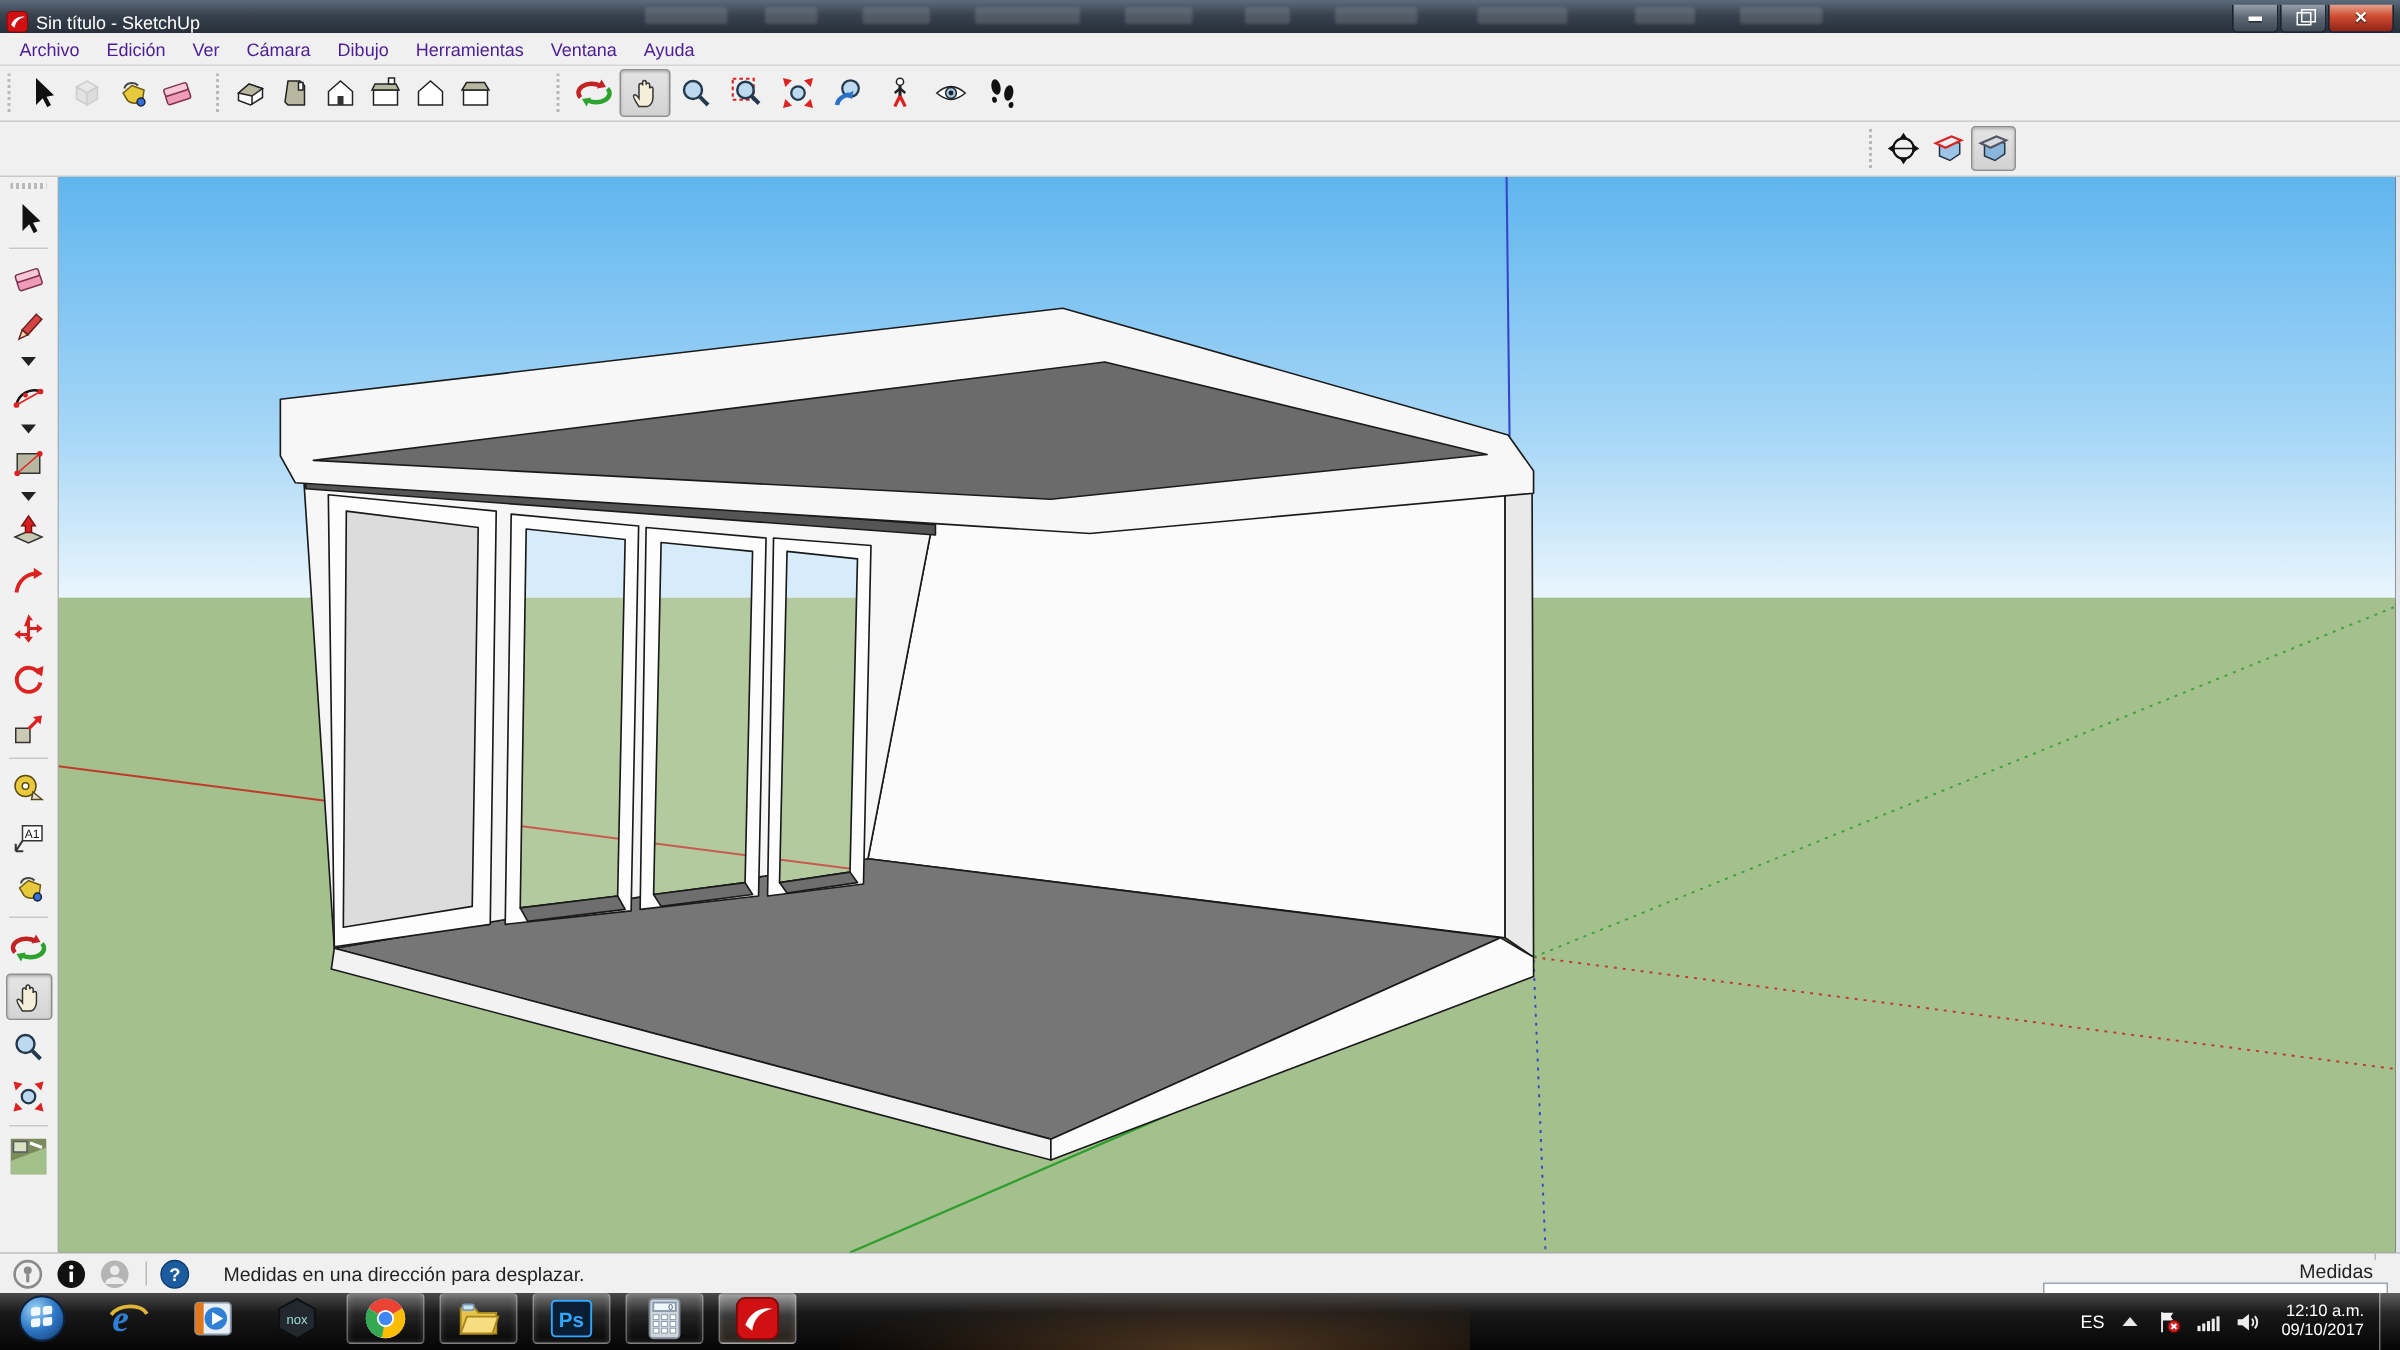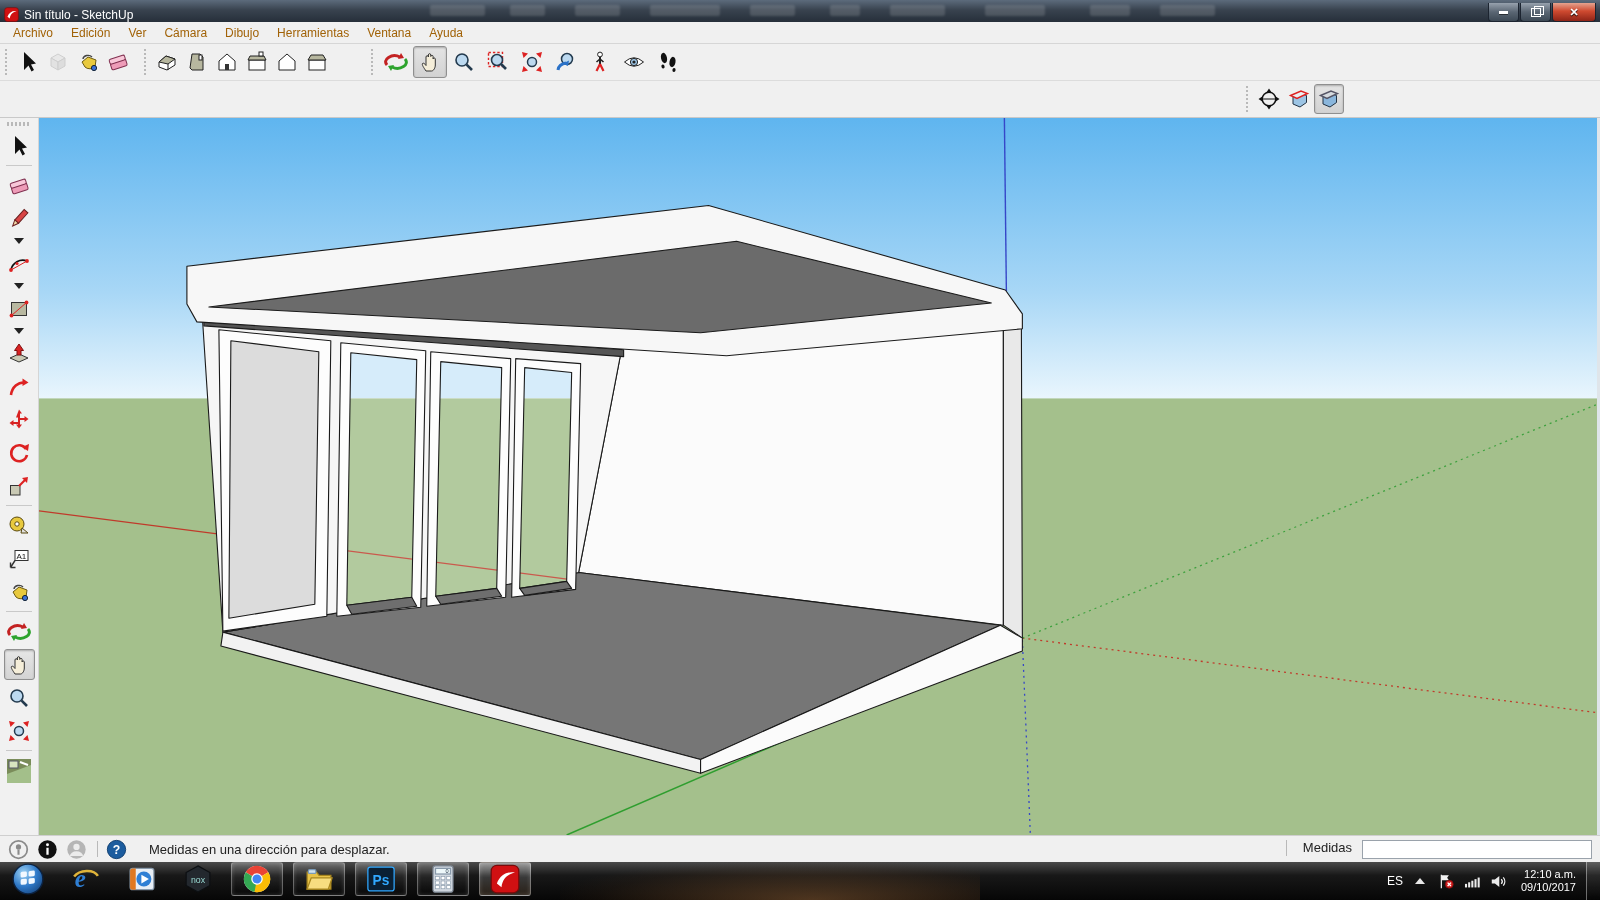--- a/index.html
+++ b/index.html
@@ -17,21 +17,21 @@
     border-radius:0 0 4px 4px;display:flex;align-items:center;justify-content:center;
     background:linear-gradient(#97a1ad,#5a6673 50%,#3d4955);margin-left:1px;cursor:default;}
   .win-btn.close{background:linear-gradient(#e5a38f,#cf4a30 45%,#8e2417);width:42px;}
   .glyph-min{width:9px;height:3px;background:#fff;box-shadow:0 1px 0 rgba(0,0,0,.5);}
   .glyph-restore{width:8px;height:7px;border:1px solid #fff;position:relative;background:transparent;}
   .glyph-restore:before{content:"";position:absolute;left:2px;top:-3px;width:8px;height:7px;border:1px solid #fff;}
   .glyph-close{color:#fff;font-size:11px;font-weight:bold;text-shadow:0 1px 1px #000;line-height:1;}
 
   
   .menubar{height:21px;background:#f0f0f0;border-bottom:1px solid #d6d6d6;
-    display:flex;align-items:center;font-size:12px;color:#a16207;padding-left:4px;}
+    display:flex;align-items:center;font-size:12px;color:#4c1d95;padding-left:4px;}
   .menu-item{padding:2px 9px;cursor:default;}
 
   
   .toolbar1{height:36px;background:#f0f0f0;border-bottom:1px solid #dcdcdc;
     display:flex;align-items:center;}
   .toolbar2{height:36px;background:#f0f0f0;border-bottom:1px solid #c9c9c9;
     display:flex;align-items:center;justify-content:flex-end;}
   .tgroup{display:flex;align-items:center;height:34px;padding:0 6px 0 2px;}
   .thandle{width:5px;height:26px;margin:0 4px 0 2px;
     background:repeating-linear-gradient(#b9b9b9 0 2px,transparent 2px 4px);
@@ -61,21 +61,21 @@
     border-top:6px solid #222;margin:3px 0;flex:0 0 auto;cursor:default;}
   .viewport{flex:1;position:relative;border-right:3px solid #dfe5ea;}
   .viewport svg{position:absolute;inset:0;width:100%;height:100%;display:block;}
 
   
   .statusbar{height:26px;background:#f0f0f0;border-top:1px solid #cfcfcf;
     display:flex;align-items:center;font-size:13px;color:#222;padding:0 8px;}
   .sb-ic{width:21px;height:21px;margin-right:8px;}
   .sb-sep{width:1px;height:16px;background:#b9b9b9;margin:0 8px 0 2px;}
   .sb-hint{margin-left:14px;}
-  .sb-right{margin-left:auto;display:flex;align-items:flex-start;}
+  .sb-right{margin-left:auto;display:flex;align-items:flex-end;flex-direction:column;}
   .medidas-label{margin:0 10px 0 8px;font-size:13px;color:#222;}
   .medidas-input{width:222px;height:17px;border:1px solid #9aa2ab;background:#fff;
     font-size:12px;padding:0 3px;font-family:"Liberation Sans",sans-serif;}
 
   
   .taskbar{height:38px;background:linear-gradient(#4a4a4a,#181818 35%,#060606);
     display:flex;align-items:flex-start;position:relative;}
   .taskbar:before{content:"";position:absolute;left:560px;top:0;width:420px;height:100%;
     background:radial-gradient(ellipse at 60% 100%,rgba(150,100,55,.5),rgba(80,50,25,.15) 60%,transparent 75%);}
   .startorb{width:40px;height:34px;margin:0 10px 0 8px;display:flex;align-items:center;justify-content:center;

